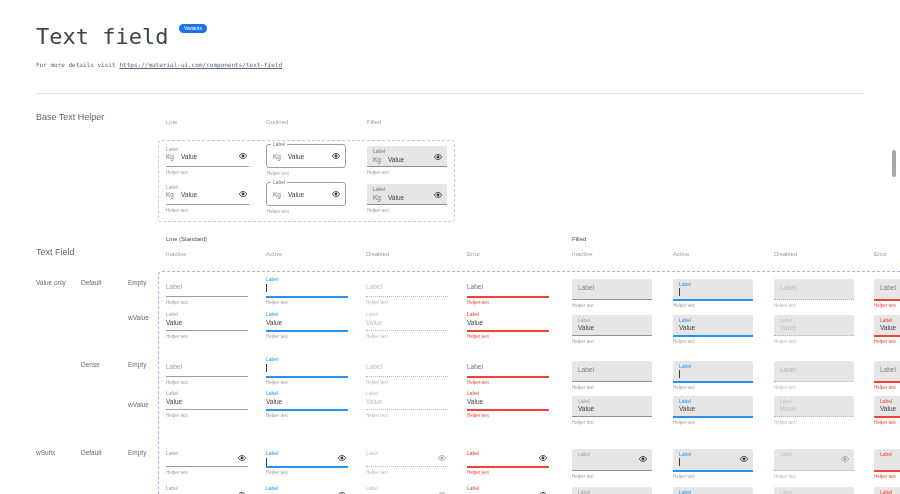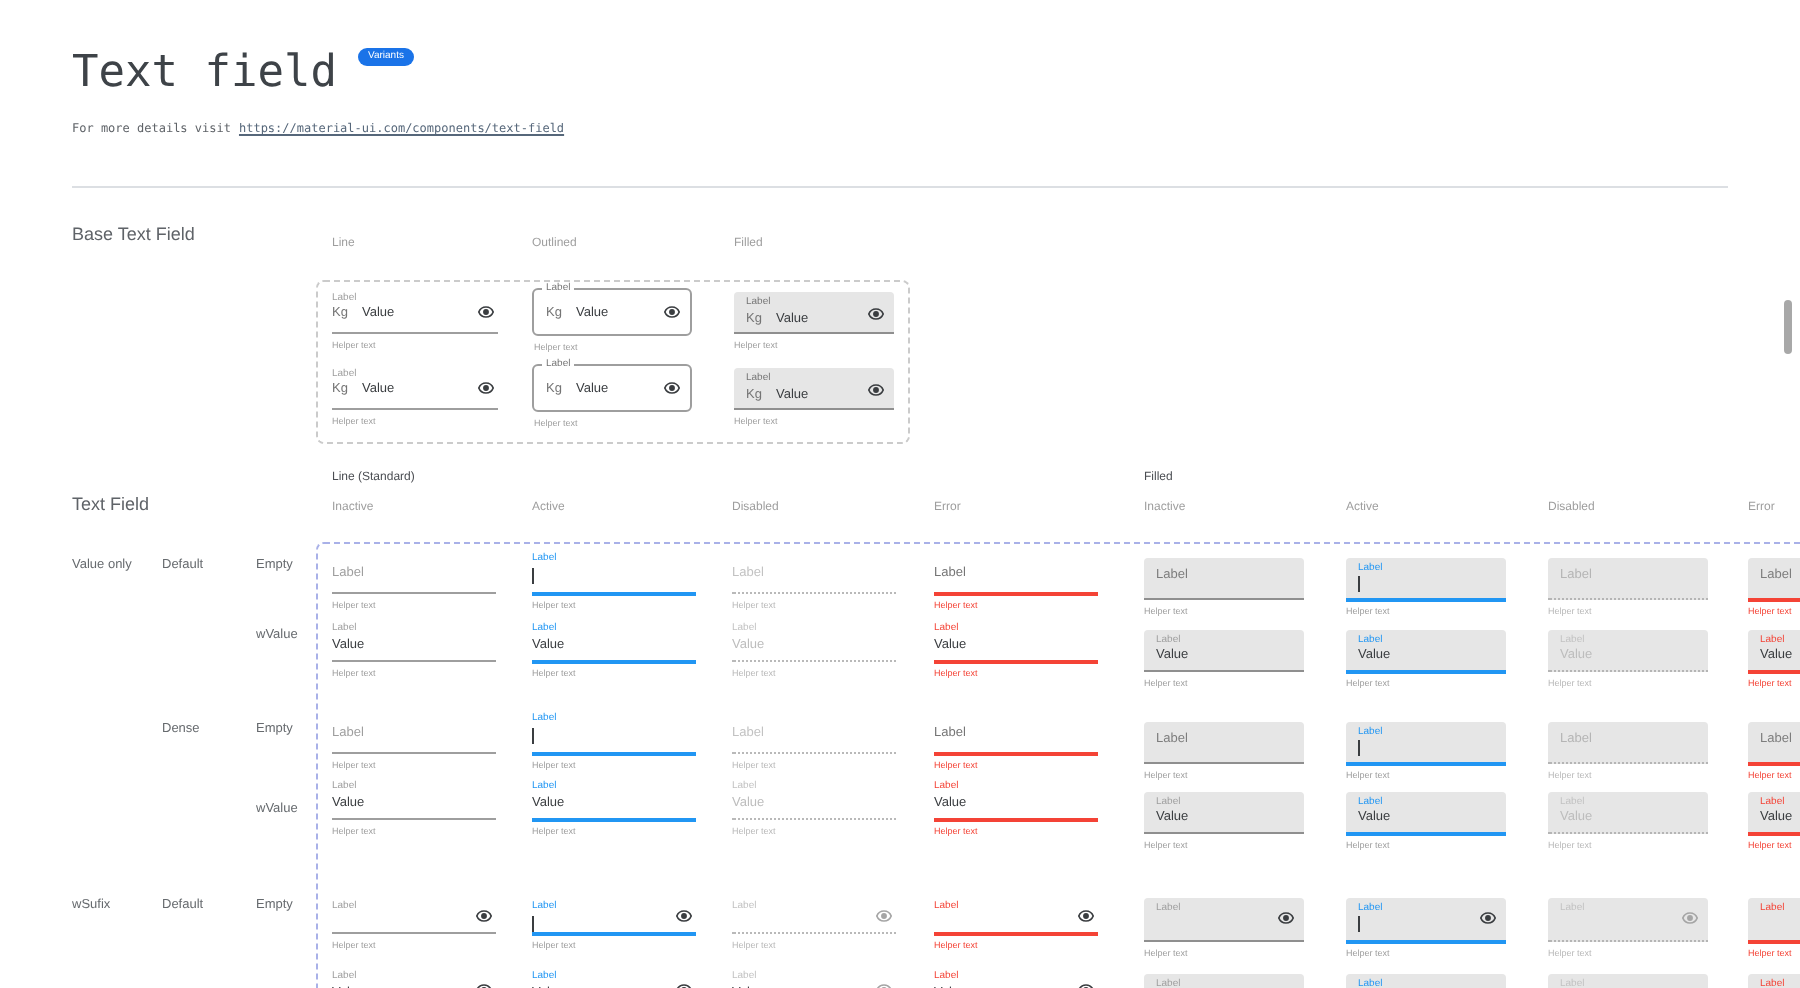--- a/index.html
+++ b/index.html
@@ -63,21 +63,21 @@
 </head>
 <body>
 
 <div class="canvas">
   <div class="title">Text field</div>
   <div class="badge">Variants</div>
   <div class="subtitle"><span>For more details visit</span><a class="doc-link">https://material-ui.com/components/text-field</a></div>
   <div class="divider"></div>
   <div class="scroll-thumb"></div>
 
-  <div class="sec-title" style="top:112px">Base Text Field</div>
+  <div class="sec-title" style="top:112px">Base Text Helper</div>
   <div class="base-dash"></div>
 
   <div class="sec-title" style="top:247px">Text Field</div>
   <div class="matrix-dash"></div>
 
   <div id="gen">
       <div class="col-head" style="left: 166px; top: 119px;">Line</div>
       <div class="col-head" style="left: 266px; top: 119px;">Outlined</div>
       <div class="col-head" style="left: 367px; top: 119px;">Filled</div>
       <div class="cell" style="left: 166px; top: 146px; width: 83px;">

